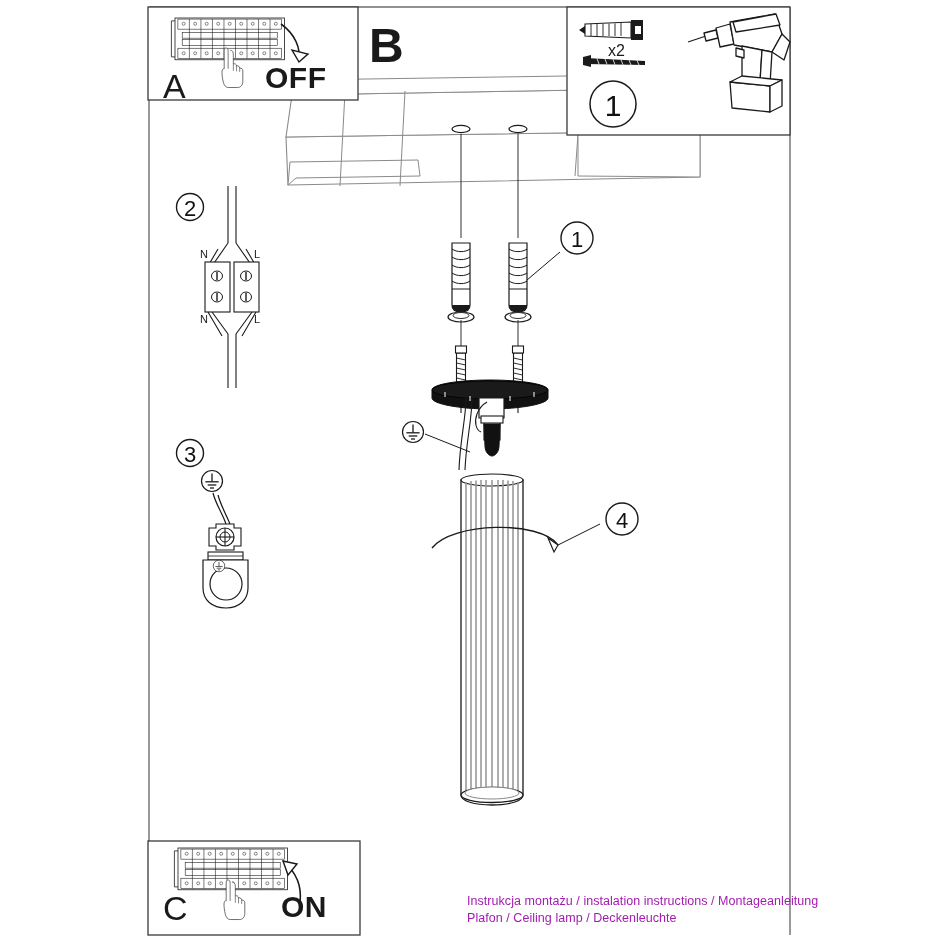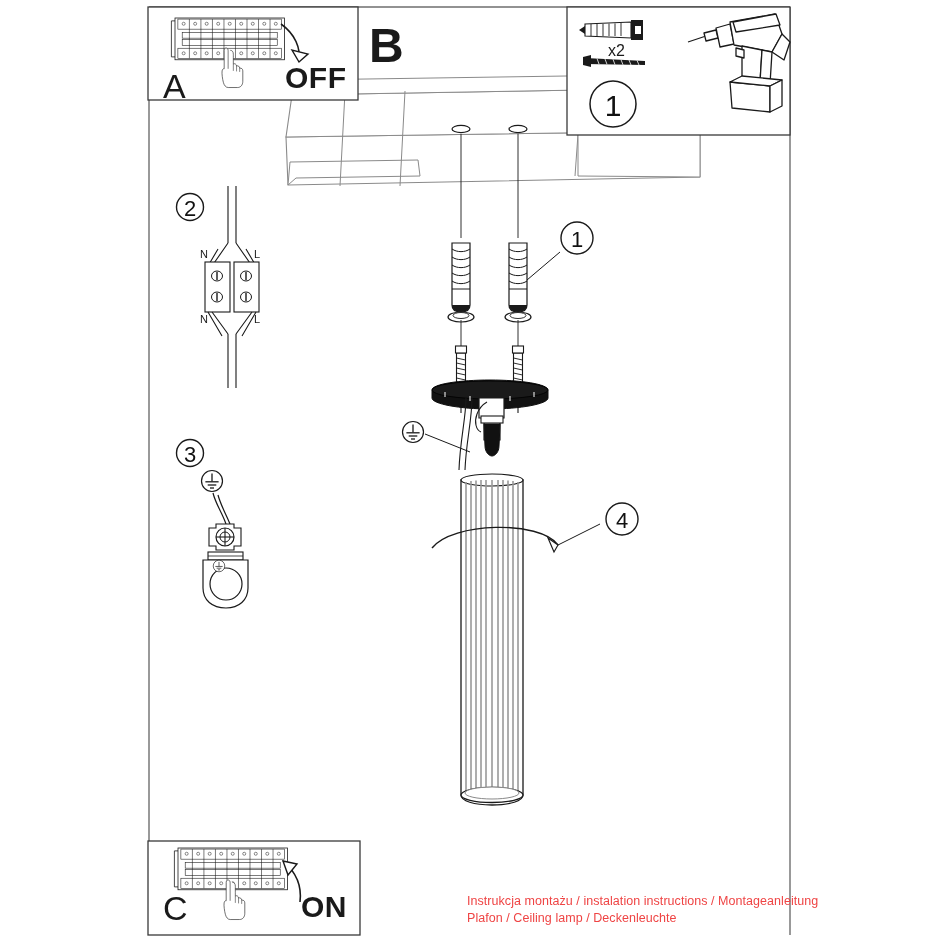--- a/index.html
+++ b/index.html
@@ -38,29 +38,28 @@
     letter-spacing: 0.5px;
   }
   .letter-b {
     font-size: 48px;
     font-weight: 700;
   }
   .state-word {
     font-size: 30px;
     font-weight: 700;
     letter-spacing: 0.5px;
-    margin-left: 20px;
   }
   .qty-label {
     font-size: 16px;
     font-weight: 400;
   }
   .footer-line {
     font-size: 12.5px;
-    color: #ef4444;
+    color: #a21caf;
     letter-spacing: 0.05px;
   }
   .callout-num {
     font-size: 22px;
     text-anchor: middle;
     dominant-baseline: central;
     font-family: "Liberation Sans", sans-serif;
     fill: #111;
   }
 </style>

